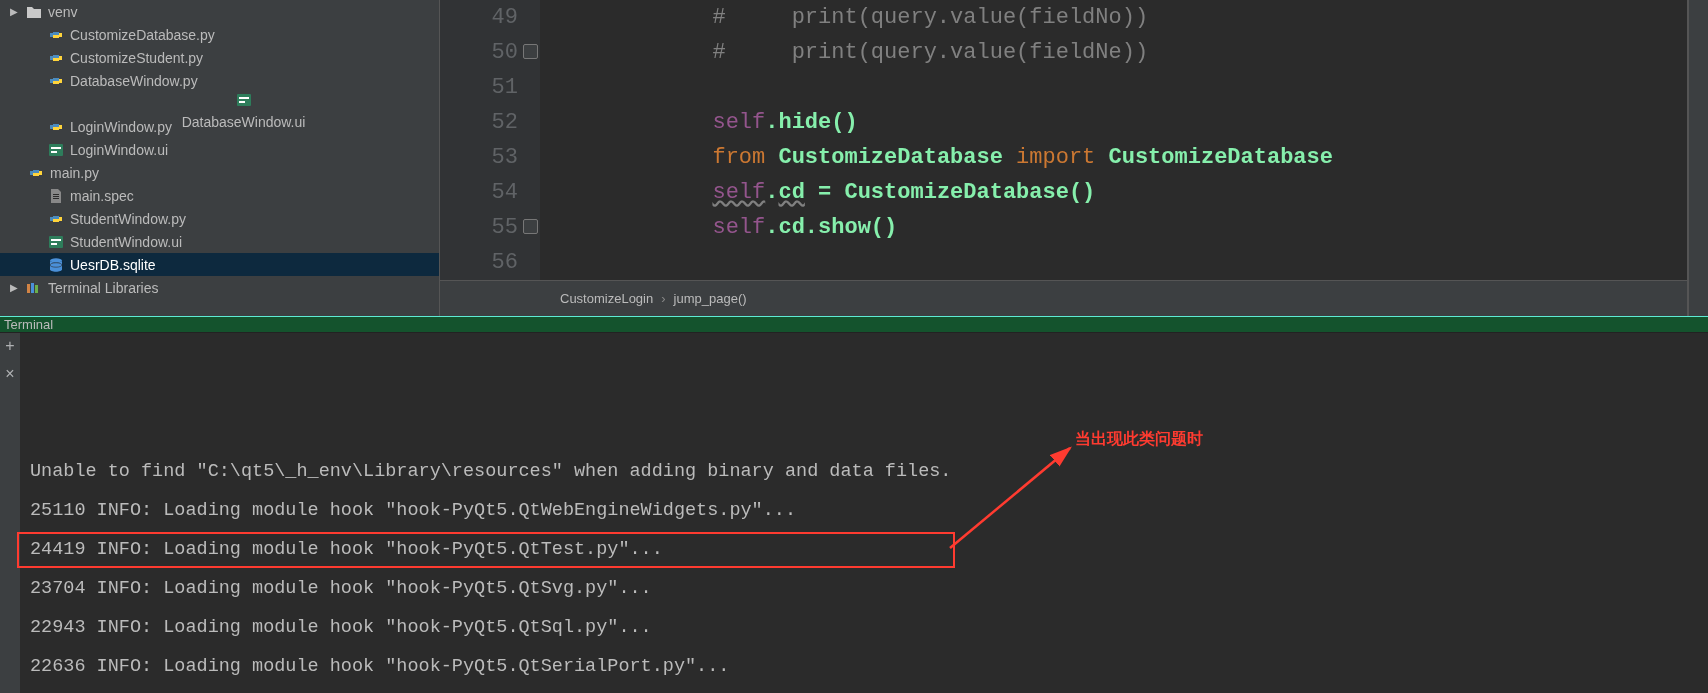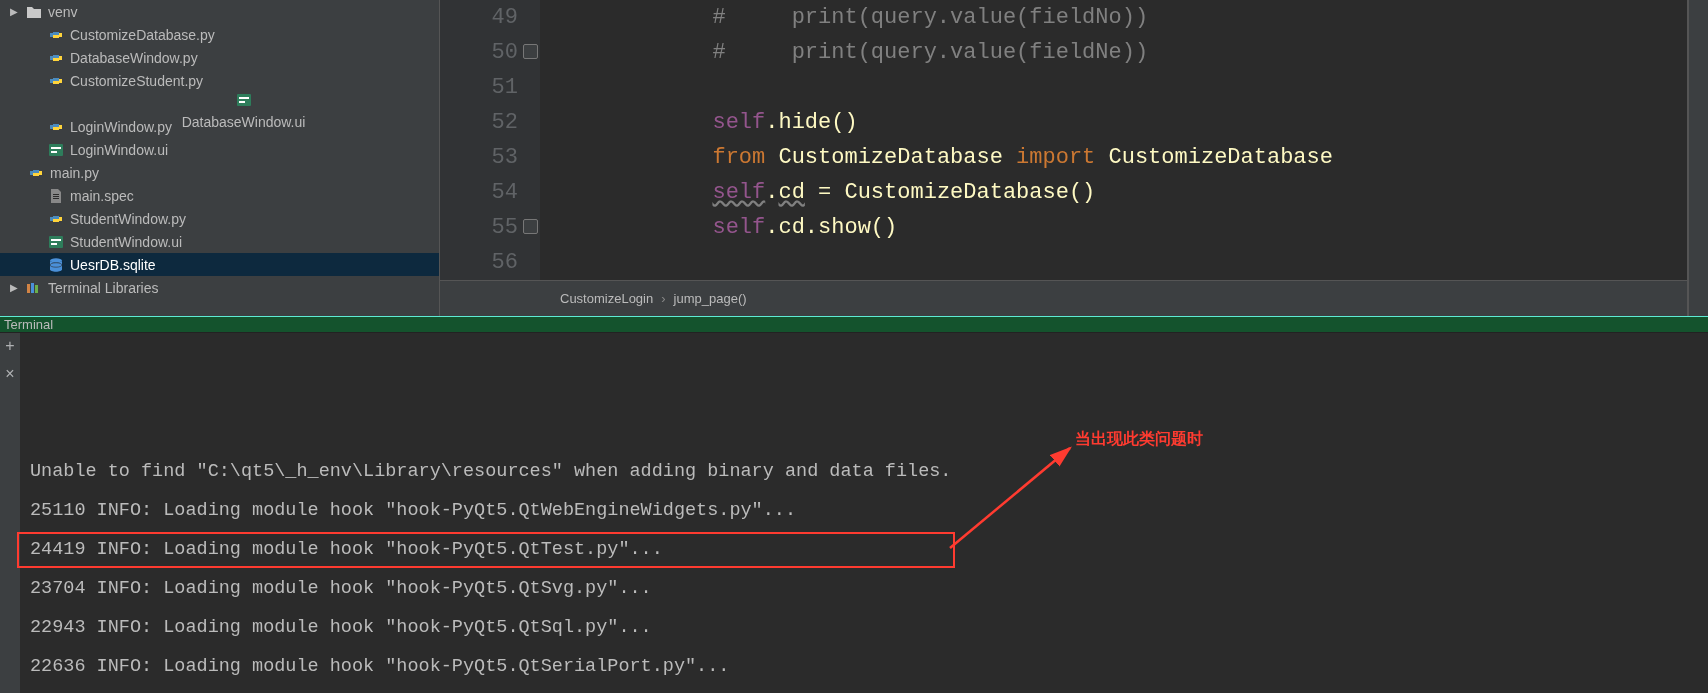--- a/index.html
+++ b/index.html
@@ -20,21 +20,21 @@
 
   .editor { flex:1; display:flex; flex-direction:column; background:#2b2b2b; border-right:1px solid #555;}
   .code-wrap { flex:1; display:flex; overflow:hidden; font-family:Consolas,'Courier New',monospace; font-size:22px; line-height:35px; }
   .gutter { width:100px; background:#313335; text-align:right; color:#606366; padding-right:22px; padding-top:0px; position:relative;}
   .gut-line { height:35px; position:relative;}
   .gut-mark { position:absolute; right:-20px; top:9px; width:15px; height:15px; border:1px solid #777; border-radius:2px; background:#3c3f41;}
   .code { flex:1; padding-left:14px; white-space:pre; }
   .code-line { height:35px; }
   .c-kw { color:#cc7832; }
   .c-self { color:#94558d; }
-  .c-id { color:#fef9c3; }
+  .c-id { color:#86efac;font-weight:bold; }
   .c-cmt { color:#808080; }
   .wavy { text-decoration:underline wavy #808080; text-decoration-skip-ink:none; }
   .breadcrumb { height:36px; background:#3c3f41; border-top:1px solid #555; display:flex; align-items:center; padding-left:120px; font-size:13px; color:#bbbbbb; gap:8px; }
   .breadcrumb .sep { color:#888; }
 
   .term-header { height:19px; background:#14532d; color:#bbbbbb; padding-left:4px; font-size:13px; display:flex; align-items:center; border-top:1px solid #5eead4; border-bottom:1px solid #222;}
   .term-body { flex:1; background:#2b2b2b; display:flex; position:relative; }
   .term-side { width:20px; background:#3c3f41; display:flex; flex-direction:column; align-items:center; padding-top:4px; gap:10px; }
   .term-side span { color:#afb1b3; font-size:16px; cursor:pointer; }
   .term-content { flex:1; font-family:Consolas,SimSun,'Courier New',monospace; font-size:18.5px; line-height:39px; color:#bbbbbb; padding-top:2px; padding-left:10px; white-space:pre; position:relative; }
@@ -71,30 +71,30 @@
             </span>
             <span class="lbl">CustomizeDatabase.py</span>
           </div>
           <div class="tree-item" style="padding-left: 48px;">
             <span class="ficon">
               <svg width="16" height="16" viewBox="0 0 16 16">
                 <path fill="#4B8BBE" d="M7 1h4v4H5v1H2v4h3v-2h6V1z"></path>
                 <path fill="#FFD43B" d="M9 15H5v-4h6v-1h3V6h-3v2H5v7z"></path>
               </svg>
             </span>
+            <span class="lbl">CustomizeStudent.py</span>
+          </div>
+          <div class="tree-item" style="padding-left: 48px;">
+            <span class="ficon">
+              <svg width="16" height="16" viewBox="0 0 16 16">
+                <path fill="#4B8BBE" d="M7 1h4v4H5v1H2v4h3v-2h6V1z"></path>
+                <path fill="#FFD43B" d="M9 15H5v-4h6v-1h3V6h-3v2H5v7z"></path>
+              </svg>
+            </span>
             <span class="lbl">DatabaseWindow.py</span>
-          </div>
-          <div class="tree-item" style="padding-left: 48px;">
-            <span class="ficon">
-              <svg width="16" height="16" viewBox="0 0 16 16">
-                <path fill="#4B8BBE" d="M7 1h4v4H5v1H2v4h3v-2h6V1z"></path>
-                <path fill="#FFD43B" d="M9 15H5v-4h6v-1h3V6h-3v2H5v7z"></path>
-              </svg>
-            </span>
-            <span class="lbl">CustomizeStudent.py</span>
           </div>
           <div class="tree-item" style="padding-left: 48px; flex-direction: column;">
             <span class="ficon">
               <svg width="16" height="16" viewBox="0 0 16 16">
                 <rect x="1" y="2" width="14" height="12" rx="1" fill="#2e7d5b"></rect>
                 <rect x="3" y="5" width="10" height="2" fill="#fff"></rect>
                 <rect x="3" y="9" width="6" height="2" fill="#fff"></rect>
               </svg>
             </span>
             <span class="lbl">DatabaseWindow.ui</span>

